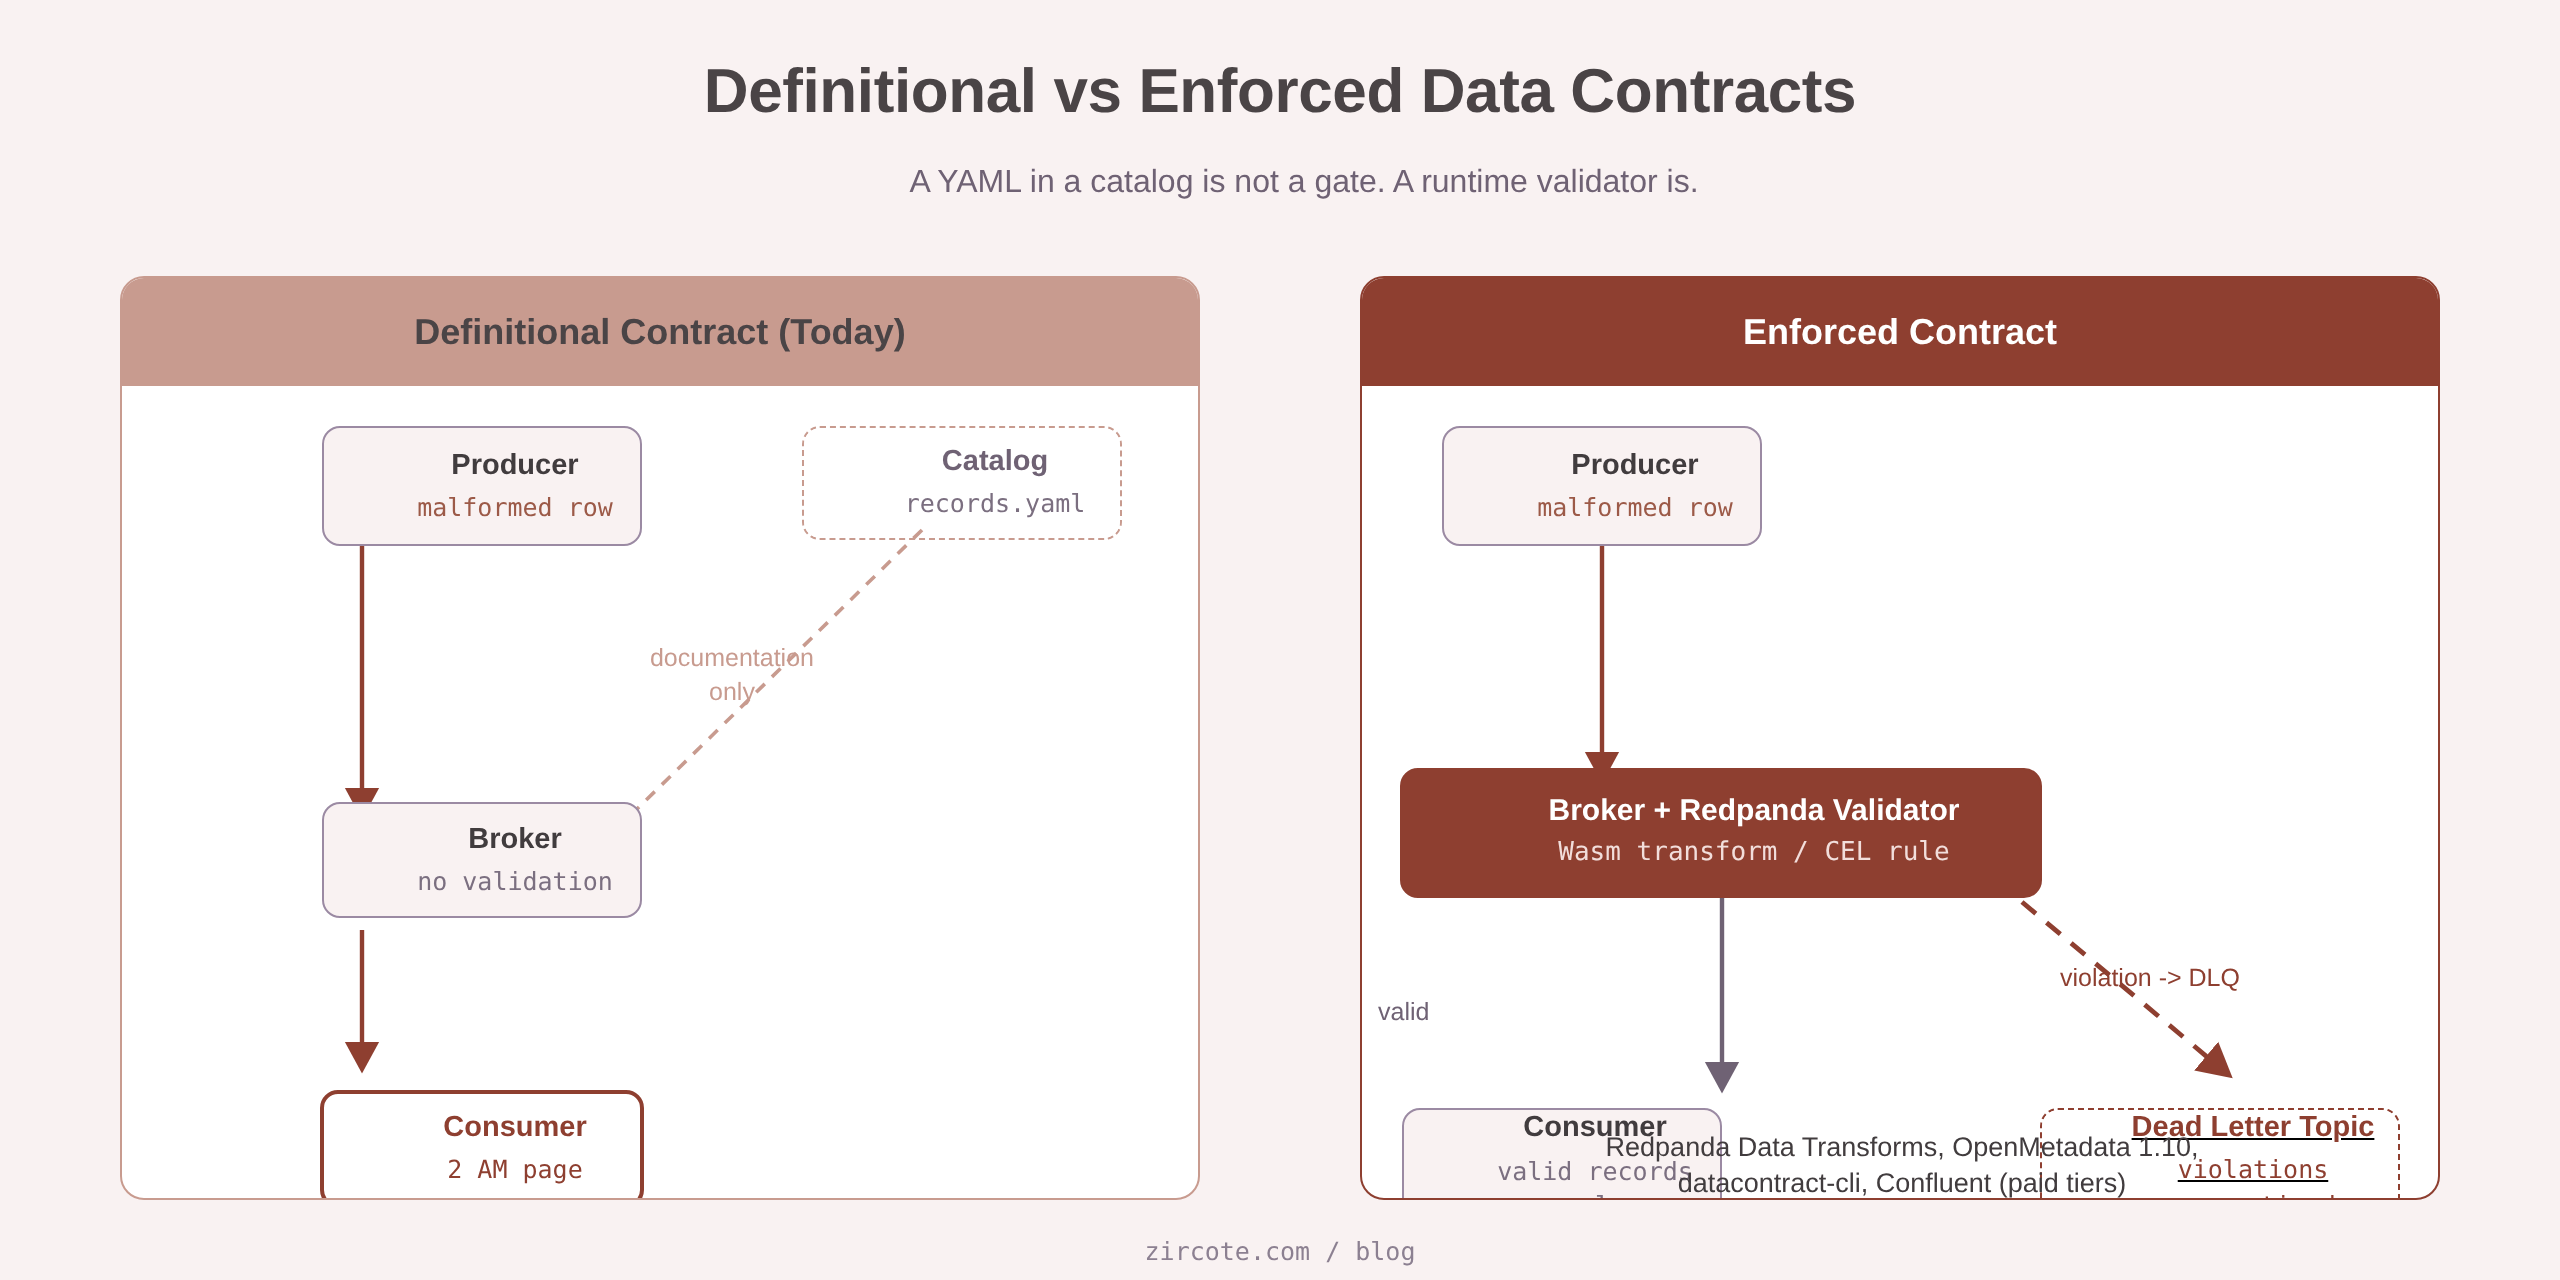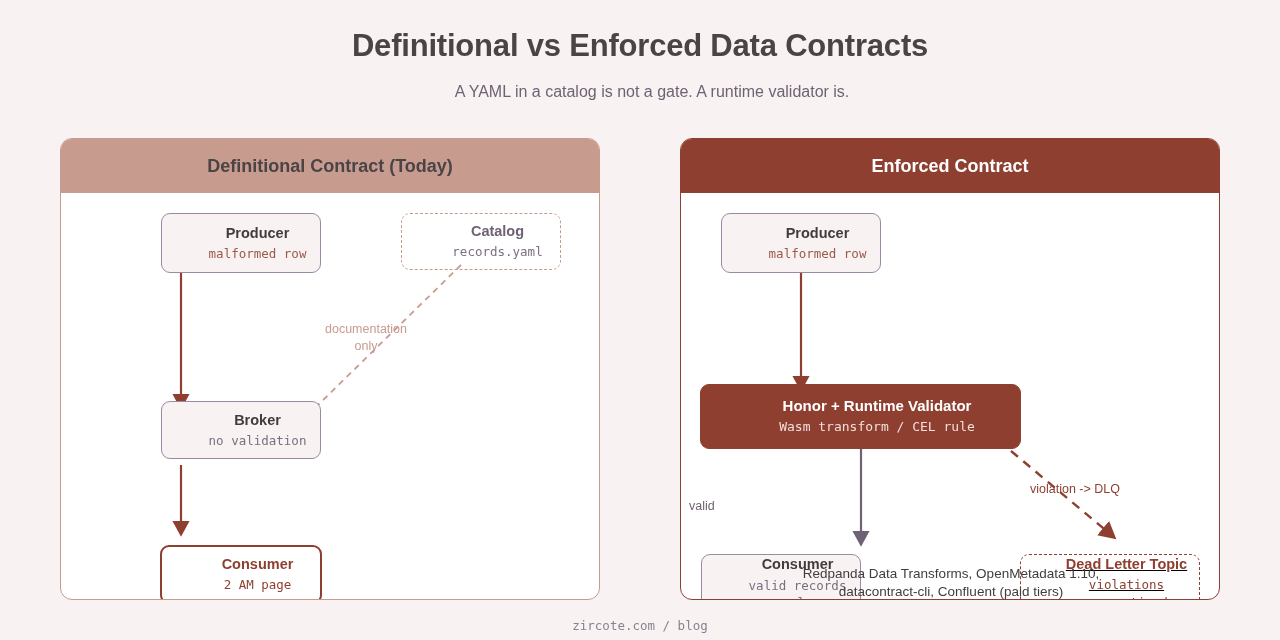--- a/index.html
+++ b/index.html
@@ -257,21 +257,21 @@
 
       <line x1="330" y1="258" x2="428" y2="340" stroke="#8e3f30" stroke-width="2.4" stroke-dasharray="9 7" marker-end="url(#arrowRedR)"></line>
     </svg>
 
     <div class="node plain mono-red" style="left:40px; top:20px; width:160px; height:60px;">
       <div class="t1">Producer</div>
       <div class="t2">malformed row</div>
     </div>
 
     <div class="node filled-red" style="left:19px; top:191px; width:321px; height:65px;">
-      <div class="t1">Honor + Runtime Validator</div>
+      <div class="t1">Broker + Redpanda Validator</div>
       <div class="t2">Wasm transform / CEL rule</div>
     </div>
 
     <div class="edge-label valid" style="left:8px; top:305px; width:70px;">valid</div>
 
     <div class="edge-label dlq" style="left:349px; top:288px; width:170px;">violation -&gt; DLQ</div>
 
     <div class="node plain" style="left:20px; top:361px; width:160px; height:59px;">
       <div class="t1">Consumer</div>
       <div class="t2">valid records only</div>

